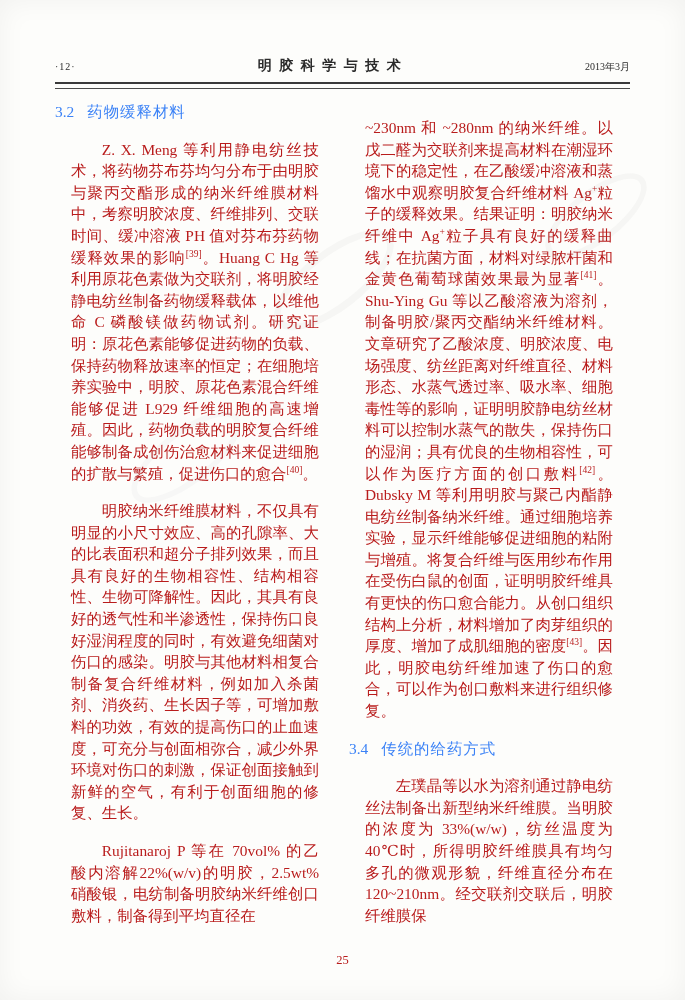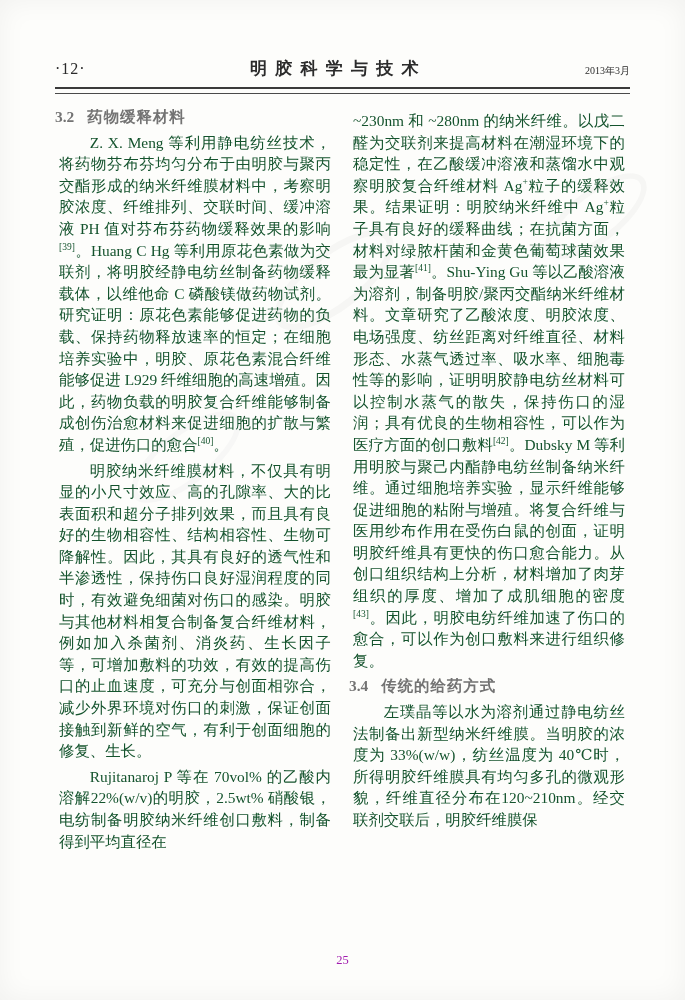--- a/index.html
+++ b/index.html
@@ -14,56 +14,56 @@
     box-sizing:border-box;
     background:#fdfdfb;
     padding:57px 55px 0 55px;
     overflow:hidden;
     box-shadow:inset 0 0 28px rgba(0,0,0,0.05);
   }
   .header {
     display:flex; justify-content:space-between; align-items:baseline;
     color:#2b2b2b;
   }
-  .page-marker { font-size:16px; letter-spacing:1px; }
-  .journal-title { font-size:17px; font-weight:bold; letter-spacing:2px; }
+  .page-marker { font-size:10px; letter-spacing:1px; }
+  .journal-title { font-size:14px; font-weight:bold; letter-spacing:2px; }
   .issue-date { font-size:10px; }
   .rule {
     margin-top:7px;
     height:4px;
     border-top:2px solid #3a3a3a;
     border-bottom:1px solid #4a4a4a;
   }
   .columns { display:flex; gap:14px; margin-top:12px; }
   .col { width:280px; }
   .para {
-    margin:4px;
+    margin:16px;
     text-indent:2em;
     text-align:justify;
     font-size:15.4px;
     line-height:21.6px;
-    color:#14532d;
+    color:#b91c1c;
   }
   .para.cont { text-indent:0; }
   .sec {
     margin:0;
     font-size:15.4px;
     line-height:21.6px;
-    font-weight:bold;
-    color:#737373;
+    font-weight:normal;
+    color:#3b82f6;
   }
   .sec-title { margin-left:0.85em; letter-spacing:1px; }
   sup.ref { font-size:9.5px; line-height:0; }
   .footer {
     position:absolute;
     bottom:32px; left:0;
     width:100%;
     text-align:center;
     font-size:12.5px;
-    color:#a21caf;
+    color:#b91c1c;
   }
   
   .artifact {
     position:absolute;
     pointer-events:none;
     border-radius:50%;
     transform:rotate(-38deg);
   }
   .a1 { left:262px; top:250px; width:130px; height:46px; border:7px solid rgba(110,110,125,0.05); }
   .a2 { left:535px; top:190px; width:110px; height:40px; border:6px solid rgba(110,110,125,0.05); }

